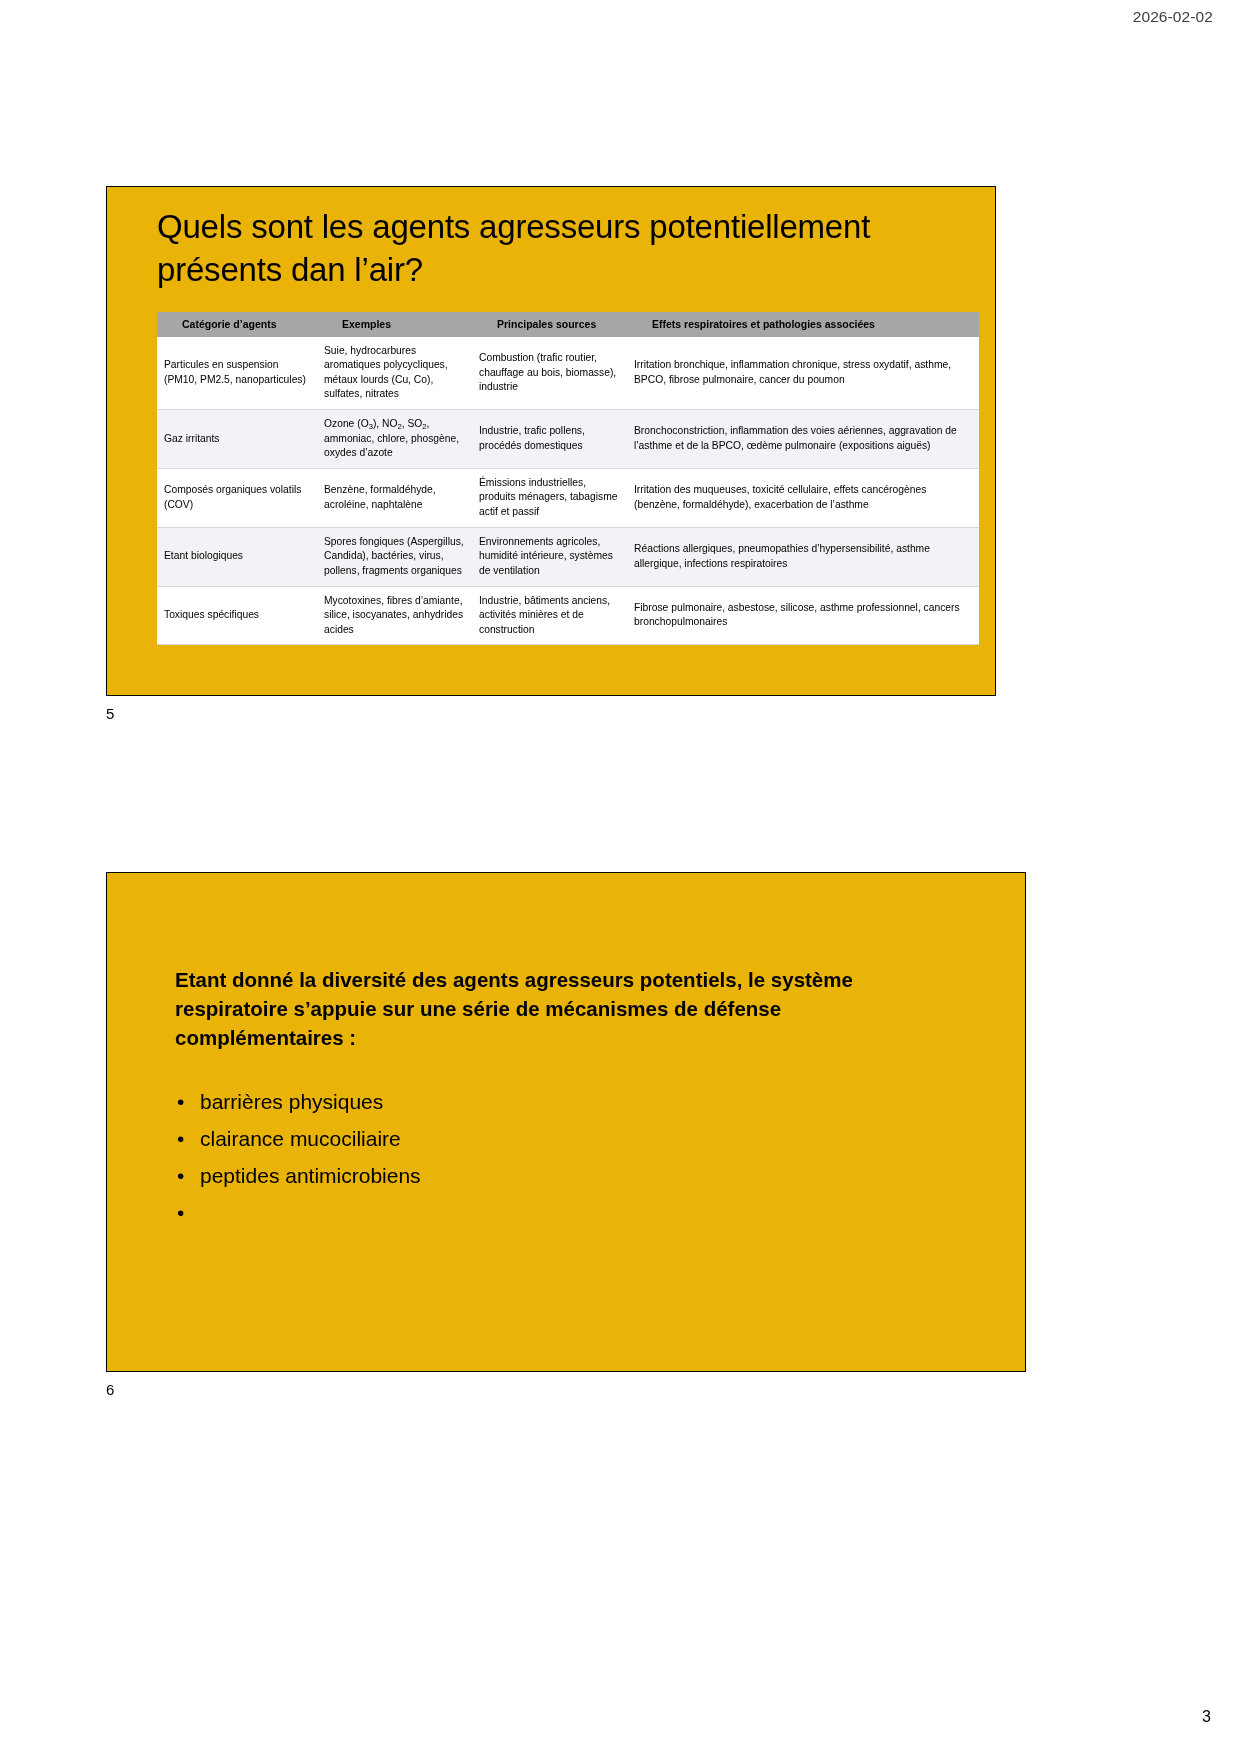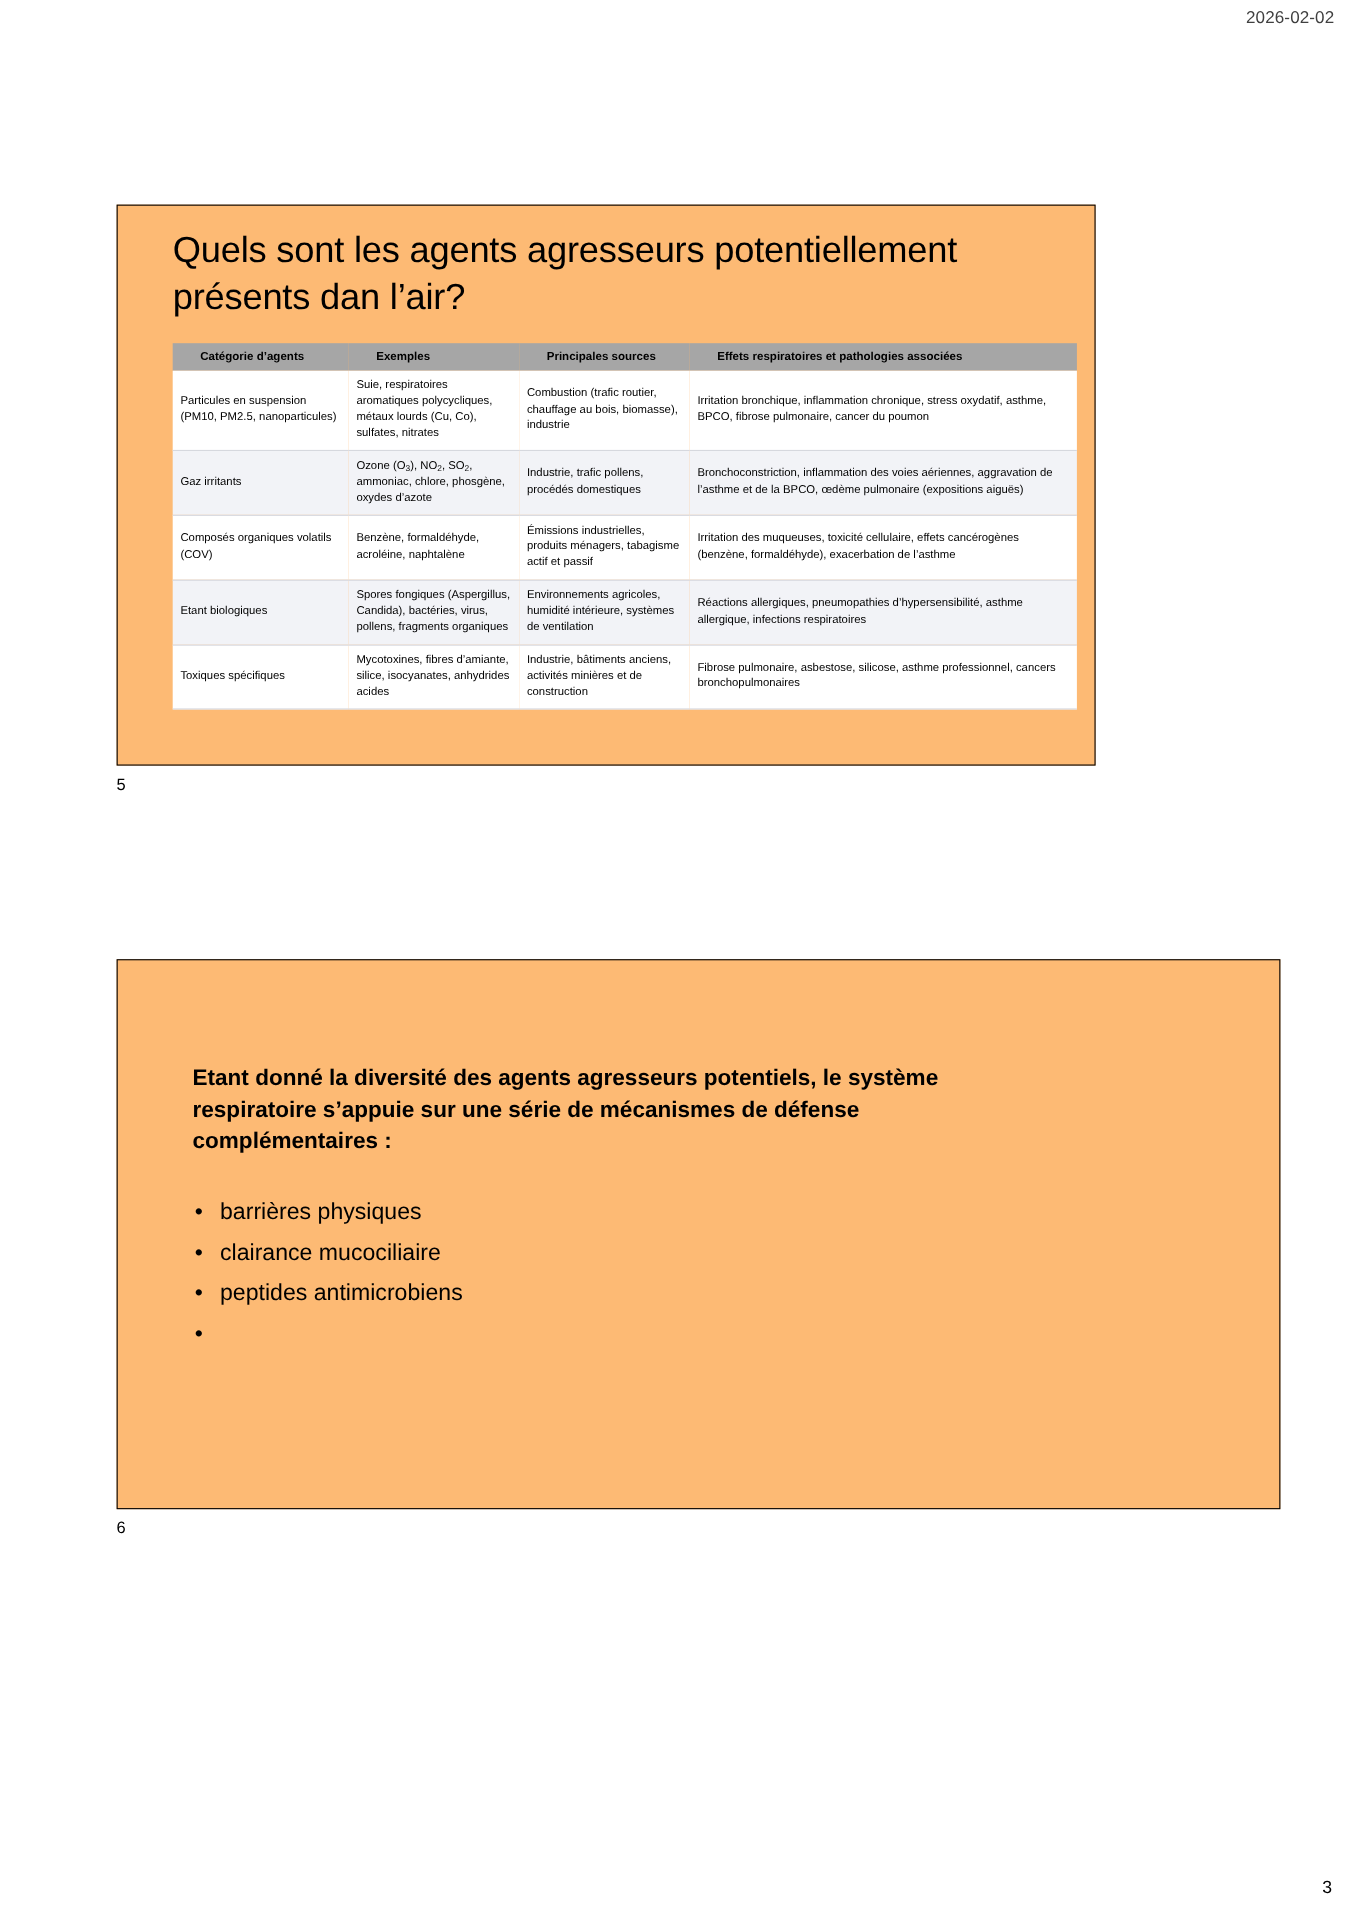--- a/index.html
+++ b/index.html
@@ -32,32 +32,32 @@
     bottom: 28px;
     right: 30px;
     font-size: 16px;
     color: #000;
   }
 
   
   .slide {
     position: absolute;
     border: 1.4px solid #000000;
-    background: #fdba74;
+    background: #eab308;
   }
   #slide-5 {
     left: 106px;
     top: 186px;
     width: 890px;
     height: 510px;
   }
   #slide-6 {
     left: 106px;
     top: 872px;
-    width: 1058px;
+    width: 920px;
     height: 500px;
   }
   .slide-index {
     position: absolute;
     font-size: 15px;
     color: #000;
     left: 106px;
   }
   #slide-5-index { top: 705px; }
   #slide-6-index { top: 1381px; }
@@ -184,21 +184,21 @@
       <tr>
         <th>Catégorie d’agents</th>
         <th>Exemples</th>
         <th>Principales sources</th>
         <th>Effets respiratoires et pathologies associées</th>
       </tr>
     </thead>
     <tbody>
       <tr class="row-base">
         <td class="cat">Particules en suspension (PM10, PM2.5, nanoparticules)</td>
-        <td>Suie, respiratoires aromatiques polycycliques, métaux lourds (Cu, Co), sulfates, nitrates</td>
+        <td>Suie, hydrocarbures aromatiques polycycliques, métaux lourds (Cu, Co), sulfates, nitrates</td>
         <td>Combustion (trafic routier, chauffage au bois, biomasse), industrie</td>
         <td>Irritation bronchique, inflammation chronique, stress oxydatif, asthme, BPCO, fibrose pulmonaire, cancer du poumon</td>
       </tr>
       <tr class="row-alt">
         <td class="cat">Gaz irritants</td>
         <td>Ozone (O<sub>3</sub>), NO<sub>2</sub>, SO<sub>2</sub>, ammoniac, chlore, phosgène, oxydes d’azote</td>
         <td>Industrie, trafic pollens, procédés domestiques</td>
         <td>Bronchoconstriction, inflammation des voies aériennes, aggravation de l’asthme et de la BPCO, œdème pulmonaire (expositions aiguës)</td>
       </tr>
       <tr class="row-base">

